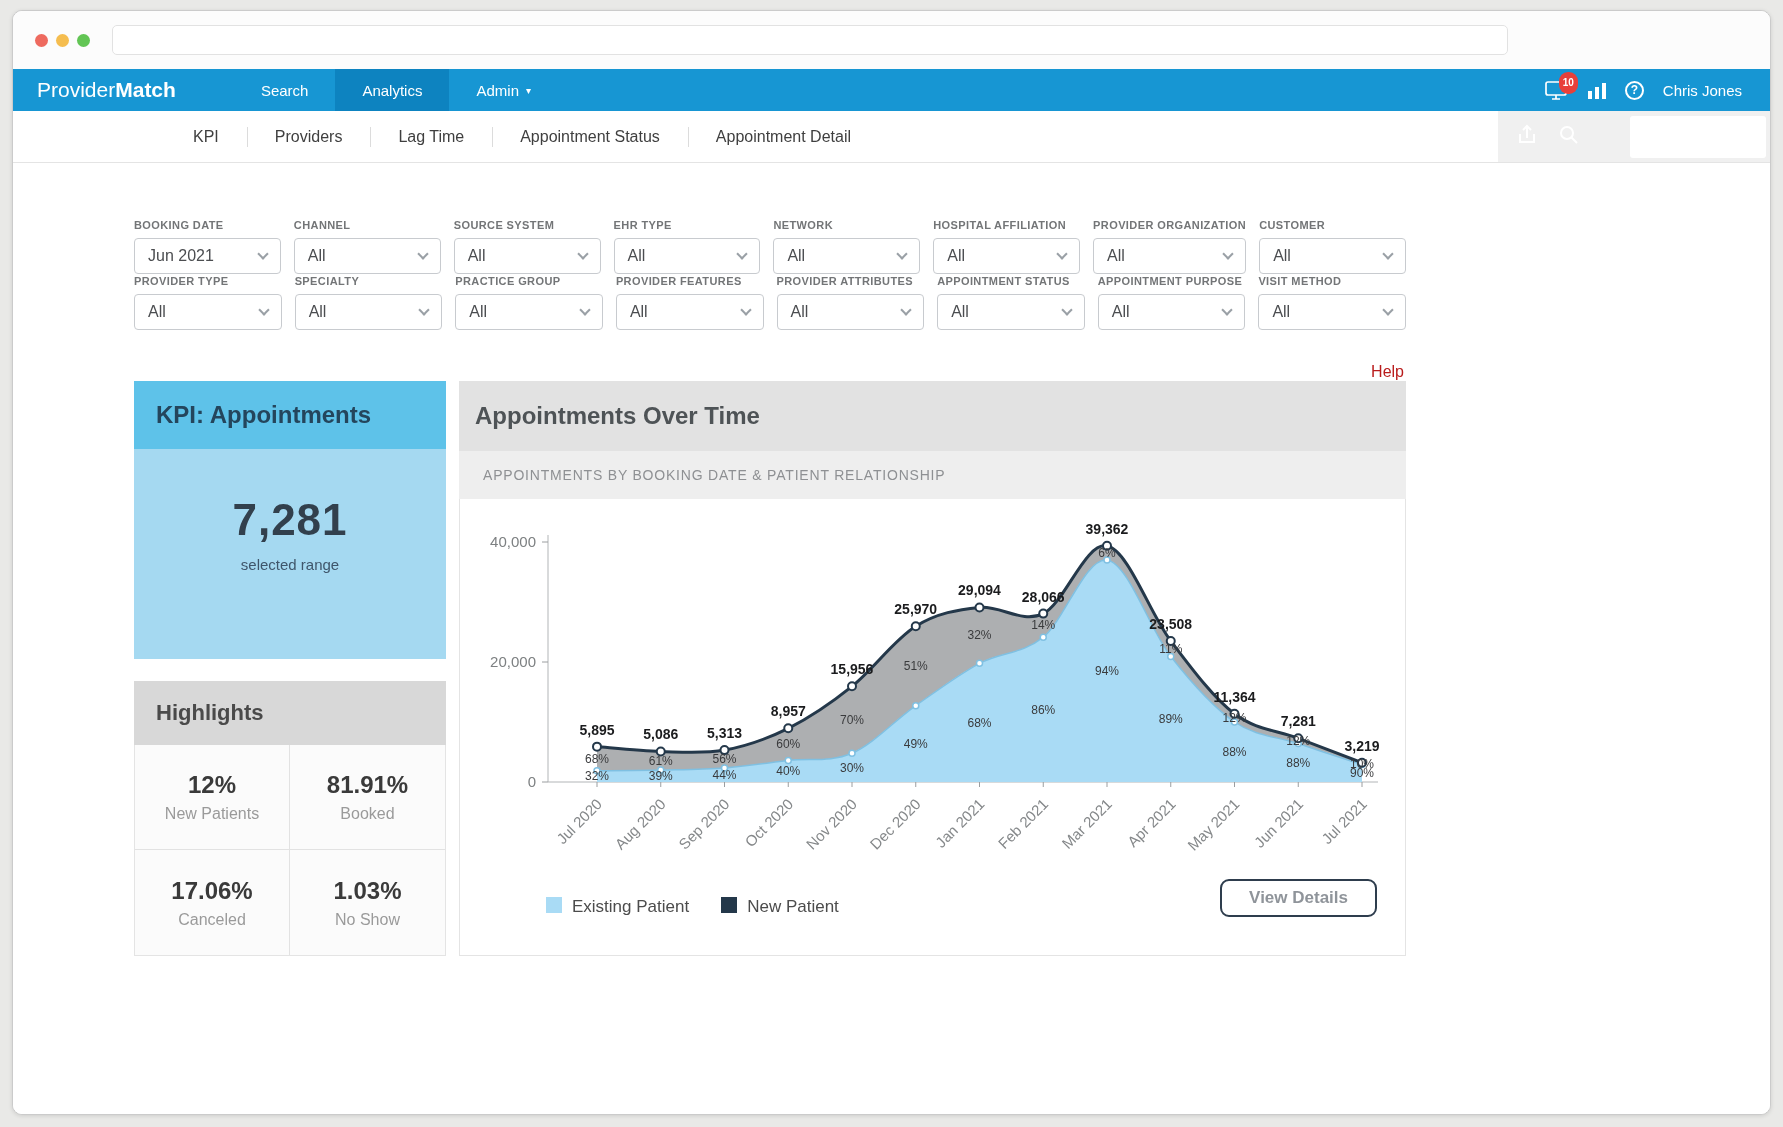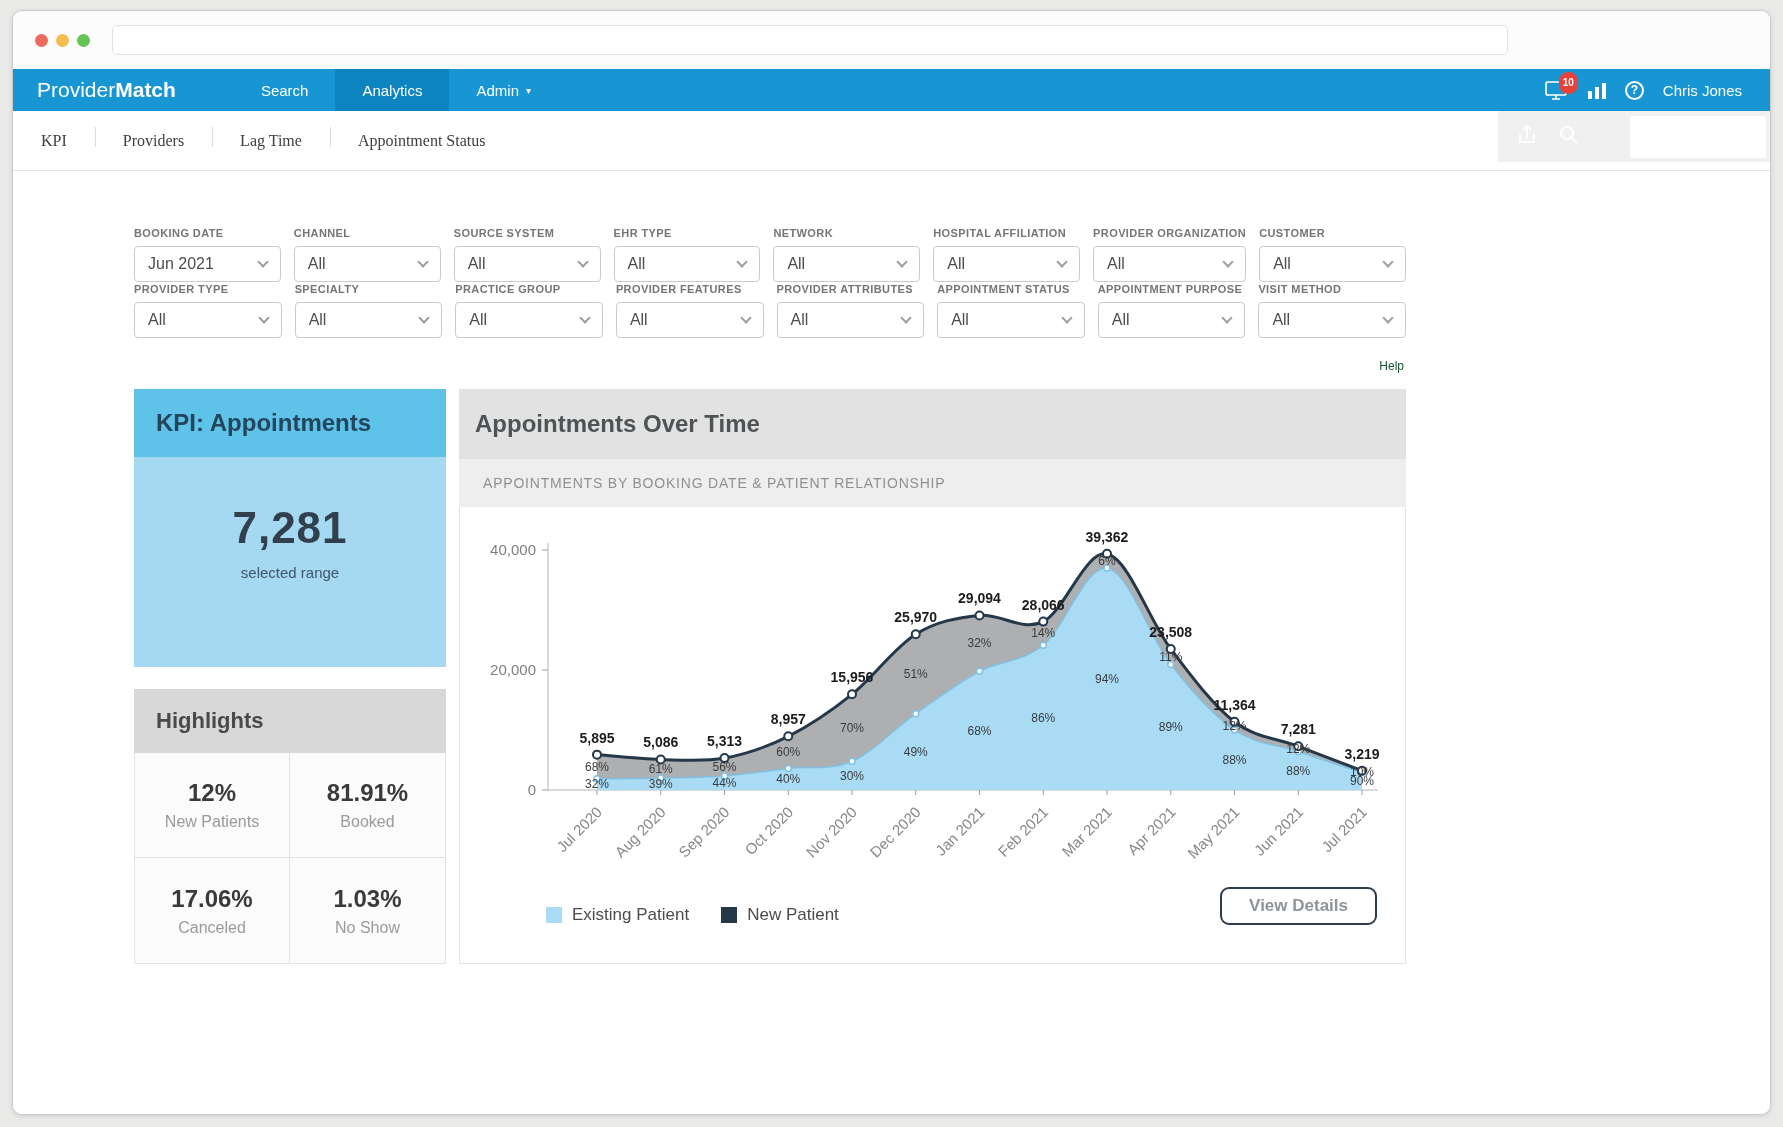--- a/index.html
+++ b/index.html
@@ -27,35 +27,35 @@
   .nav-item.active { background: #0d83c0; justify-content: center; }
   .caret { margin-left: 7px; font-size: 10px; }
   .caret::after { content: "▾"; }
   .nav-right { margin-left: auto; display: flex; align-items: center; padding-right: 28px; gap: 19px; }
   .nav-icon { position: relative; display: flex; align-items: center; cursor: pointer; }
   .badge { position: absolute; top: -8px; right: -11px; background: #e8403a; color: #fff; font-size: 10px; font-weight: 700; border-radius: 9px; padding: 6px 4px; line-height: 10px; }
   .qicon { width: 19px; height: 19px; border: 2px solid #fff; border-radius: 50%; display: flex; align-items: center; justify-content: center; font-size: 12px; font-weight: 700; }
   .qicon::after { content: "?"; }
   .username { font-size: 15px; cursor: pointer; }
   
-  .subnav { height: 60px; background: #fff; border-bottom: 1px solid #e4e4e4; display: flex; position: relative; font-family: Liberation Serif, serif; }
+  .subnav { height: 52px; background: #fff; border-bottom: 1px solid #e4e4e4; display: flex; padding-left: 152px; position: relative; }
   .tab { display: flex; align-items: center; padding: 0 28px; font-size: 16px; color: #3f3f3f; position: relative; cursor: pointer; }
   .tab:not(:first-child)::before { content: ""; position: absolute; left: 0; top: 16px; height: 20px; width: 1px; background: #dcdcdc; }
   .tab.active { font-weight: 700; color: #2a2a2a; }
   .tab.active::after { content: ""; position: absolute; left: 16px; right: 16px; bottom: -1px; height: 3px; background: #2aa0d8; }
   .subnav-ghost { position: absolute; right: 0; top: 0; height: 51px; width: 272px; background: #f0f0f0; display: flex; align-items: center; padding-left: 18px; gap: 20px; }
   .ghost-box { width: 136px; height: 42px; background: #fff; border-radius: 3px; margin-left: auto; margin-right: 4px; }
   
   .content { position: relative; height: 953px; background: #fff; }
   .filters { position: absolute; left: 121px; top: 55px; width: 1272px; }
   .filter-row { display: grid; grid-template-columns: repeat(8, 1fr); column-gap: 13px; }
   .filter-label { font-size: 11px; font-weight: 700; letter-spacing: .4px; color: #737577; margin-bottom: 6px; line-height: 14px; white-space: nowrap; }
   .fselect { height: 36px; border: 1px solid #c8cbcf; border-radius: 4px; background: #fff; display: flex; align-items: center; justify-content: space-between; padding: 0 13px; font-size: 16px; color: #4b4d50; cursor: pointer; }
   .chev { width: 8px; height: 8px; border-right: 2px solid #9aa0a6; border-bottom: 2px solid #9aa0a6; transform: rotate(45deg); margin-top: -4px; flex: none; }
-  .help-link { position: absolute; top: 188px; right: 366px; font-size: 12px; color: #14532d; cursor: pointer; text-decoration: none; }
+  .help-link { position: absolute; top: 200px; right: 366px; font-size: 16px; color: #b91c1c; cursor: pointer; text-decoration: none; }
   
   .kpi-card { position: absolute; left: 121px; top: 218px; width: 312px; height: 280px; }
   .kpi-head { height: 68px; background: #5ec2e9; display: flex; align-items: center; padding-left: 22px; font-size: 24px; font-weight: 700; color: #24455c; }
   .kpi-body { height: 210px; background: #a5d9f1; display: flex; flex-direction: column; align-items: center; padding-top: 46px; }
   .kpi-value { font-size: 44px; font-weight: 600; color: #32404d; letter-spacing: 1px; }
   .kpi-caption { font-size: 15px; color: #3f566b; margin-top: 11px; }
   
   .hl-card { position: absolute; left: 121px; top: 518px; width: 312px; height: 275px; }
   .hl-head { height: 64px; background: #d8d8d8; display: flex; align-items: center; padding-left: 22px; font-size: 22px; font-weight: 700; color: #4a4a4a; }
   .hl-grid { height: 211px; background: #fbfbfb; border: 1px solid #e4e4e4; border-top: none; display: grid; grid-template-columns: 1fr 1fr; grid-template-rows: 1fr 1fr; }
@@ -64,21 +64,21 @@
   .hl-cell:nth-child(-n+2) { border-bottom: 1px solid #e2e2e2; }
   .hl-value { font-size: 24px; font-weight: 700; color: #3a3a3a; }
   .hl-label { font-size: 16px; color: #9a9a9a; margin-top: 6px; }
   
   .chart-panel { position: absolute; left: 446px; top: 218px; width: 947px; height: 575px; }
   .chart-head { height: 70px; background: #e2e2e2; display: flex; align-items: center; padding-left: 16px; font-size: 24px; font-weight: 700; color: #4e5356; }
   .chart-sub { height: 48px; background: #eee; display: flex; align-items: center; padding-left: 24px; font-size: 14px; color: #8e9093; letter-spacing: .8px; }
   .chart-body { position: relative; height: 457px; background: #fff; border: 1px solid #e4e4e4; border-top: none; }
   .chart-body svg { display: block; }
   .legend { position: absolute; left: 86px; top: 398px; display: flex; align-items: center; font-size: 17px; color: #4c4c4c; }
-  .legend-item { display: flex; align-items: center; gap: 10px; margin-right: 32px; cursor: pointer; }
+  .legend-item { display: flex; align-items: flex-start; gap: 10px; margin-right: 32px; cursor: pointer; }
   .legend-swatch { width: 16px; height: 16px; }
   .view-details { position: absolute; right: 28px; top: 380px; height: 38px; padding: 0 27px; background: #fff; border: 2px solid #2e3d4d; border-radius: 9px; color: #8f949a; font-size: 17px; font-family: inherit; cursor: pointer; font-weight: bold; }
 </style>
 </head>
 <body>
 
 <div class="window">
 
   <div class="chrome">
     <span class="dot red"></span>
@@ -122,20 +122,21 @@
       <span class="nav-icon qicon"></span>
       <span class="username">Chris Jones</span>
     </div>
   </div>
 
   <div class="subnav" id="subnavTabs">
     <div class="tab">KPI</div>
       <div class="tab">Providers</div>
       <div class="tab">Lag Time</div>
       <div class="tab">Appointment Status</div>
+      <div class="tab">Appointment Detail</div>
       <div class="subnav-ghost">
       <span>
         <svg width="22" height="22" viewBox="0 0 22 22">
             <path d="M11 14V3M7 6l4-4 4 4" stroke="#fff" stroke-width="2" fill="none"></path>
             <path d="M4 10v8h14v-8" stroke="#fff" stroke-width="2" fill="none"></path>
           </svg>
       </span>
       <span>
         <svg width="22" height="22" viewBox="0 0 22 22">
             <circle cx="9" cy="9" r="6" stroke="#fff" stroke-width="2" fill="none"></circle>

